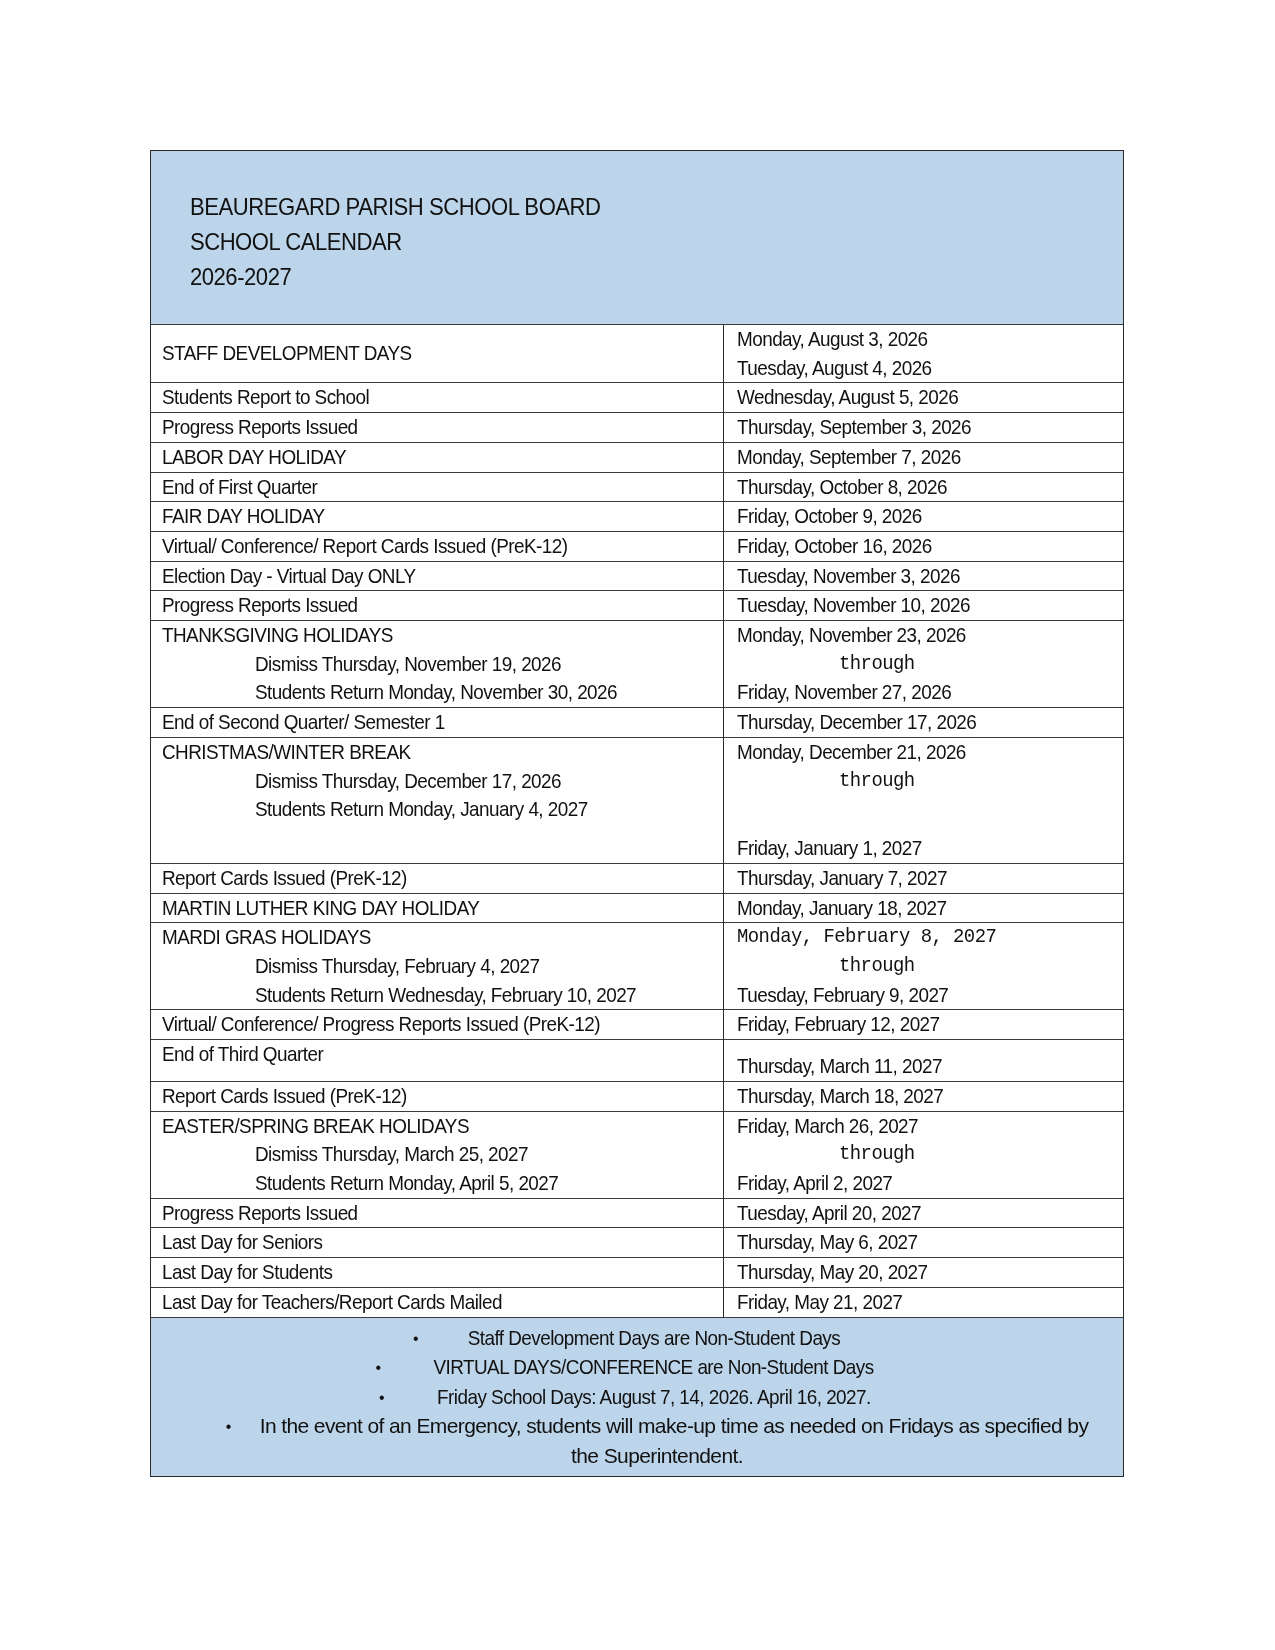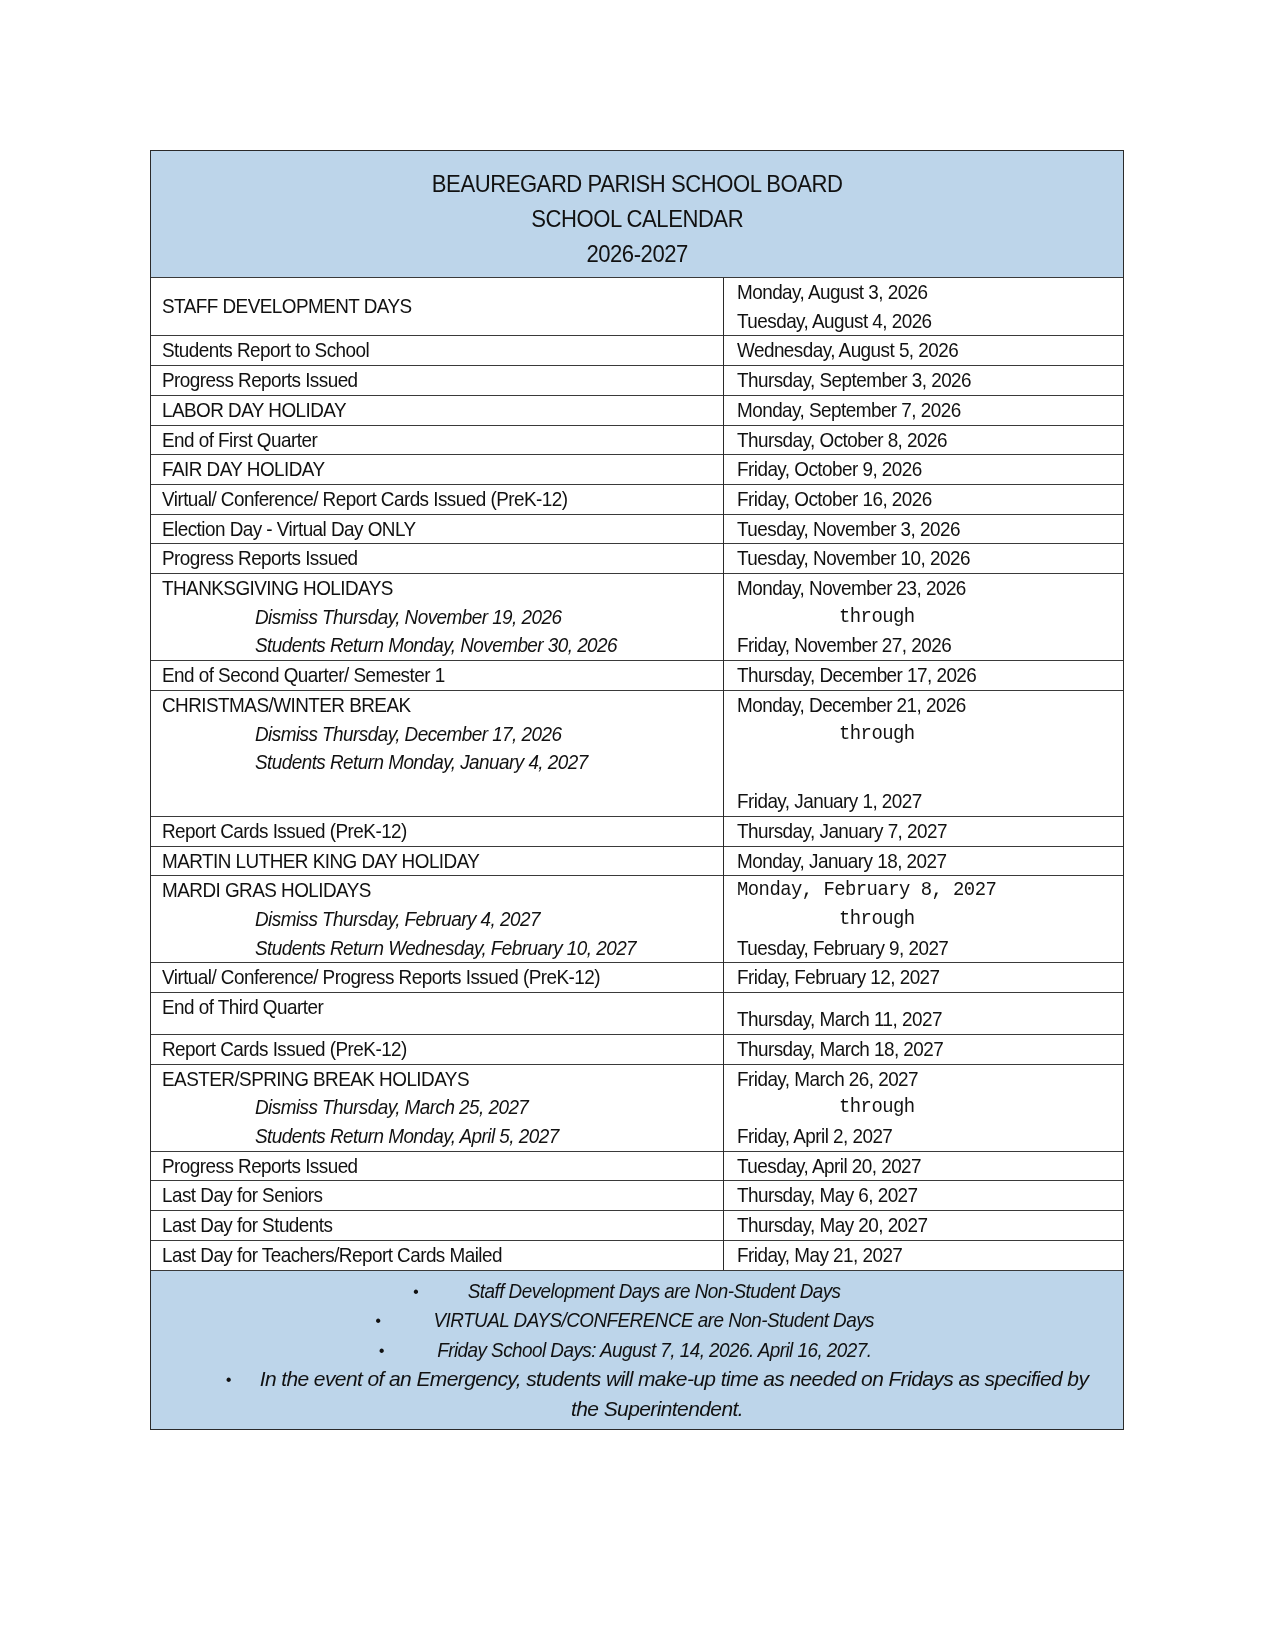--- a/index.html
+++ b/index.html
@@ -2,39 +2,39 @@
 <html><head>
 <meta charset="utf-8">
 <style>
   html, body { margin: 0; padding: 0; background: #ffffff; }
   body { width: 1275px; height: 1650px; position: relative; font-family: "Liberation Sans", sans-serif; color: #111; }
   .calendar {
     position: absolute; left: 150px; top: 150px; width: 974px;
     border: 1.5px solid #2a2a2a; box-sizing: border-box;
   }
   .header {
-    background: #bdd5ea; height: 127px; box-sizing: border-box;
+    background: #bdd5ea; height: 174px; box-sizing: border-box;
     border-bottom: 1.5px solid #3a3a3a;
-    display: flex; flex-direction: column; justify-content: center; align-items: center;
+    display: flex; flex-direction: column; justify-content: center; 
     padding-top: 8px;
   }
   .header .line { font-size: 24px; line-height: 35px; letter-spacing: -0.5px; transform: scaleX(0.92); }
   table { border-collapse: collapse; width: 100%; }
   td { border-top: 1px solid #3a3a3a; vertical-align: top; padding: 0; font-size: 21px; line-height: 28.7px; letter-spacing: -0.6px; }
   tr:first-child td { border-top: none; }
   td.event { width: 561px; border-right: 1.5px solid #2a2a2a; padding-left: 11px; }
   td.date { padding-left: 13px; }
   td.event.vcenter { vertical-align: middle; }
-  .sub { display: block; padding-left: 93px; font-style: italic; }
+  .sub { display: block; padding-left: 93px; }
   .through { display: block; padding-left: 102px; font-family: Liberation Mono, monospace; }
   .txt { display: inline-block; transform-origin: left center; transform: scaleX(0.9); white-space: nowrap; }
   .footer {
     background: #bdd5ea; border-top: 1.5px solid #3a3a3a; padding: 6px 20px 6px 20px; box-sizing: border-box;
   }
-  .bullet { text-align: center; font-size: 21px; line-height: 28.5px; letter-spacing: -0.6px; font-style: italic; }
+  .bullet { text-align: center; font-size: 21px; line-height: 28.5px; letter-spacing: -0.6px; }
   .bullet .dot { display: inline-block; width: 34px; text-align: left; font-size: 16px; vertical-align: 1px; }
   .bullet .btxt { display: inline-block; transform: scaleX(0.9); }
   .bullet.wide { text-align: center; padding-left: 40px; }
 </style>
 </head>
 <body>
 
 <div class="calendar">
   <div class="header">
     <div class="line">BEAUREGARD PARISH SCHOOL BOARD</div>

